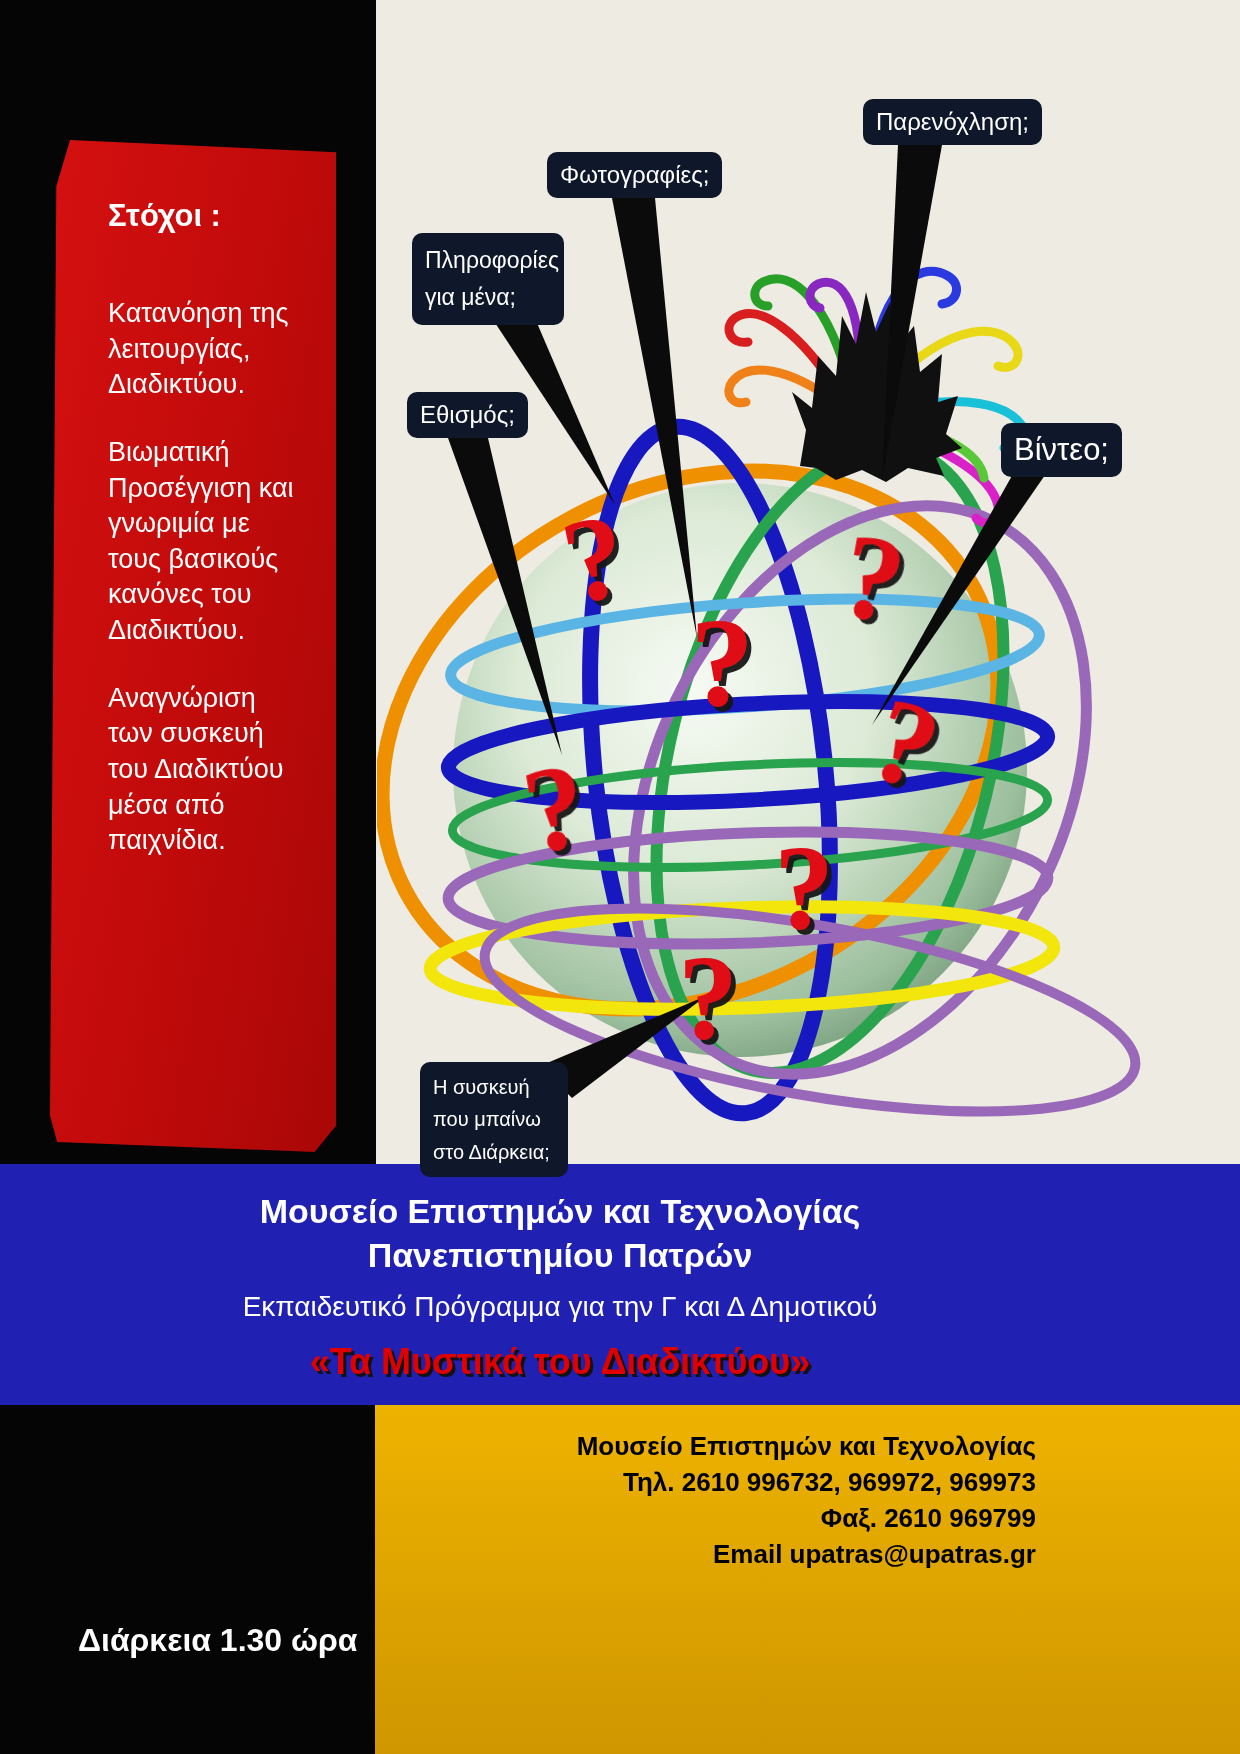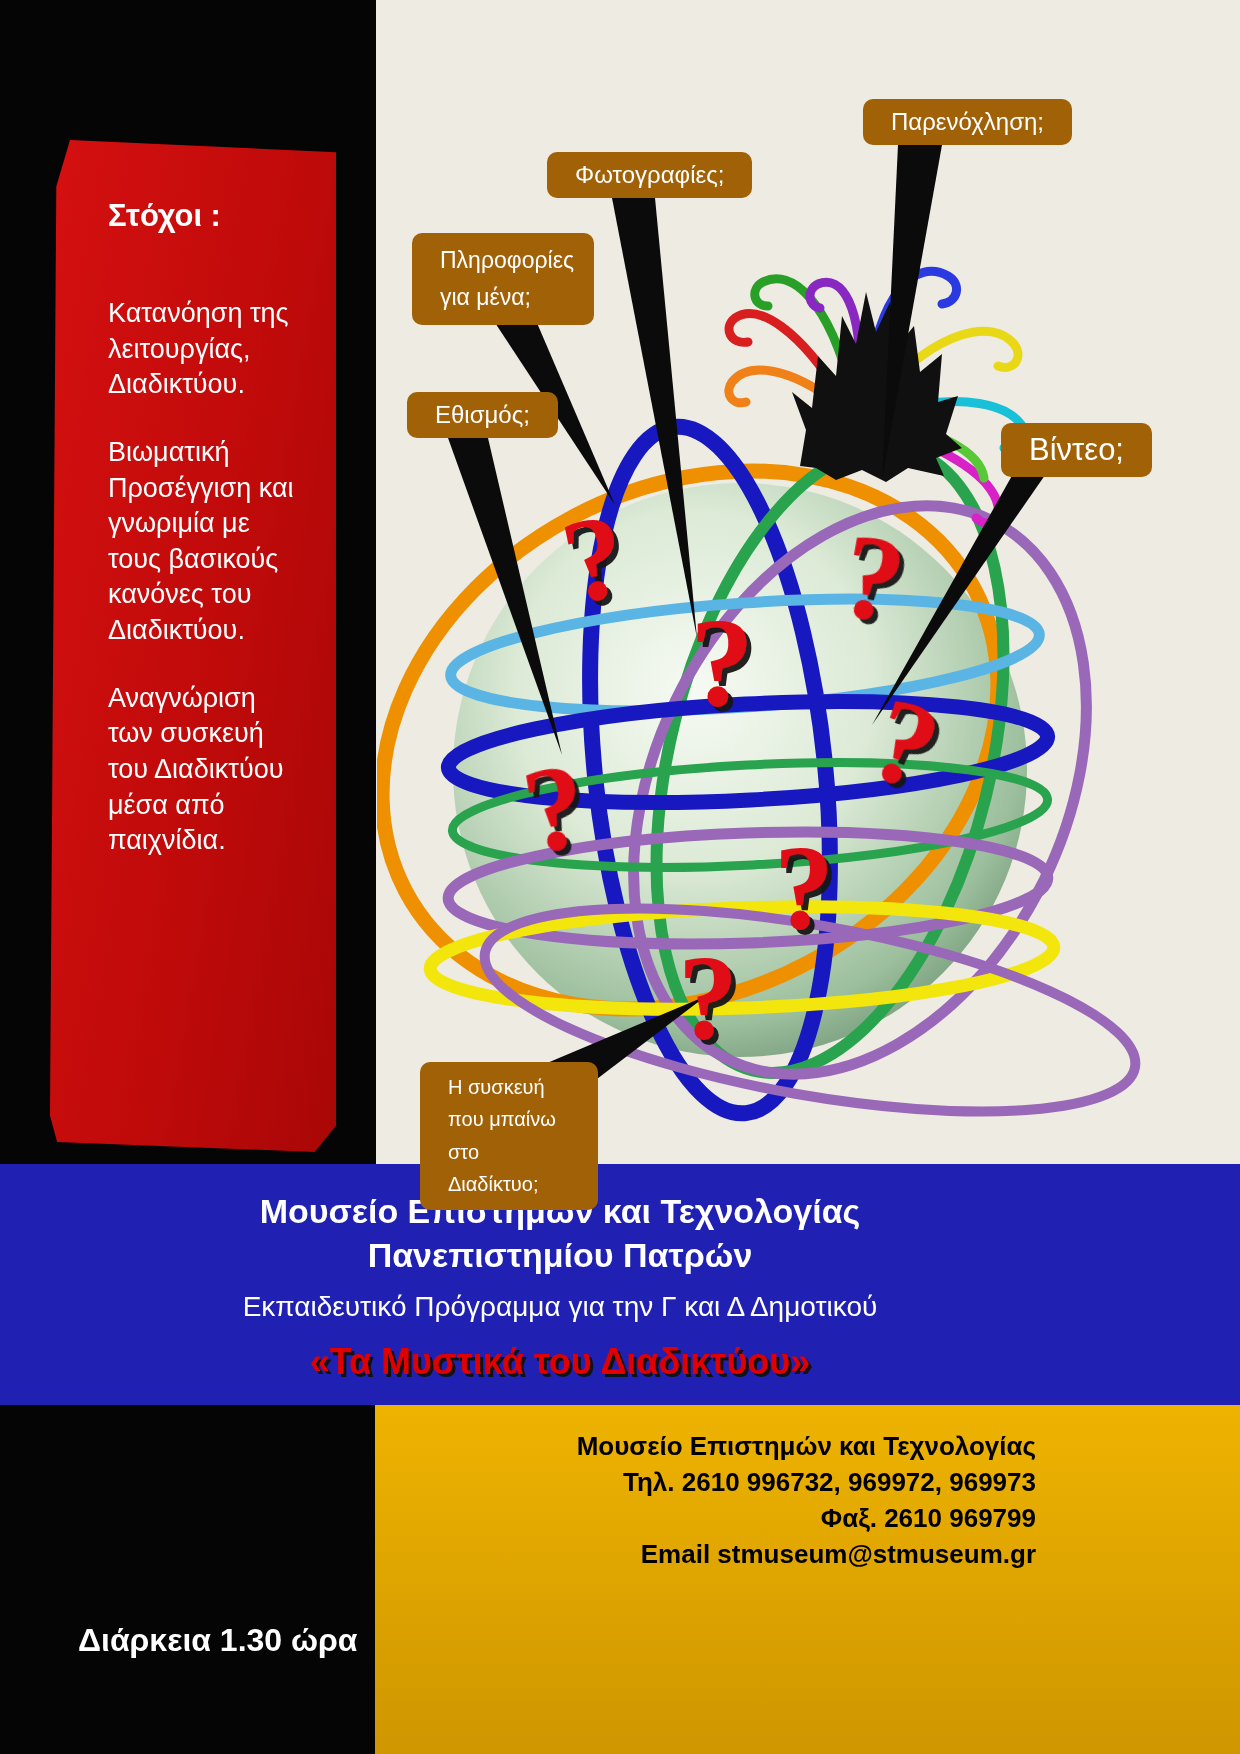--- a/index.html
+++ b/index.html
@@ -15,22 +15,22 @@
           clip-path:polygon(7% 0, 100% 1.2%, 100% 97.4%, 92.5% 100%, 2.5% 99%, 0 96.4%, 2.2% 4.6%);
           color:#fff;}
   .ribbon-inner{padding:58px 36px 0 58px;}
   .goals-title{font-size:31px;font-weight:bold;margin:0 0 62px 0;}
   .goal-item{font-size:27px;line-height:1.32;margin:0 0 32px 0;}
 
   
   .globe-svg{position:absolute;left:0;top:0;z-index:2;pointer-events:none;}
 
   
-  .callout{position:absolute;background:#a16207;color:#fff;border-radius:10px;
-           padding:9px 28px;z-index:5;}
+  .callout{position:absolute;background:#0f172a;color:#fff;border-radius:10px;
+           padding:9px 13px;z-index:5;}
   .co-info{left:412px;top:233px;width:126px;font-size:23px;line-height:1.6;}
   .co-photos{left:547px;top:152px;font-size:24px;}
   .co-harassment{left:863px;top:99px;font-size:24px;}
   .co-addiction{left:407px;top:392px;font-size:24px;}
   .co-video{left:1001px;top:423px;font-size:31px;}
   .co-device{left:420px;top:1062px;width:122px;font-size:20px;line-height:1.62;}
 
   
   .blue-band{position:absolute;left:0;top:1164px;width:1240px;height:241px;background:#2020b2;
              color:#fff;text-align:center;box-sizing:border-box;padding:26px 120px 0 0;}
@@ -129,31 +129,31 @@
         <text transform="translate(708,1038)">?</text>
       </g>
     </g>
   </svg>
 
   <div class="callout co-info">Πληροφορίες για μένα;</div>
   <div class="callout co-photos">Φωτογραφίες;</div>
   <div class="callout co-harassment">Παρενόχληση;</div>
   <div class="callout co-addiction">Εθισμός;</div>
   <div class="callout co-video">Βίντεο;</div>
-  <div class="callout co-device">Η συσκευή που μπαίνω  στο Διαδίκτυο;</div>
+  <div class="callout co-device">Η συσκευή που μπαίνω  στο Διάρκεια;</div>
 
   <div class="blue-band">
     <p class="museum-line">Μουσείο  Επιστημών και Τεχνολογίας</p>
     <p class="museum-line">Πανεπιστημίου Πατρών</p>
     <p class="program-line">Εκπαιδευτικό Πρόγραμμα για την Γ και Δ Δημοτικού</p>
     <p class="secrets-title">«Τα Μυστικά του Διαδικτύου»</p>
   </div>
 
   <div class="gold-panel">
     <p class="contact-line">Μουσείο Επιστημών και Τεχνολογίας</p>
     <p class="contact-line">Τηλ. 2610 996732, 969972, 969973</p>
     <p class="contact-line">Φαξ. 2610 969799</p>
-    <p class="contact-line">Email stmuseum@stmuseum.gr</p>
+    <p class="contact-line">Email upatras@upatras.gr</p>
   </div>
 
   <div class="duration">Διάρκεια  1.30 ώρα</div>
 
 </div>
 
 </body></html>

